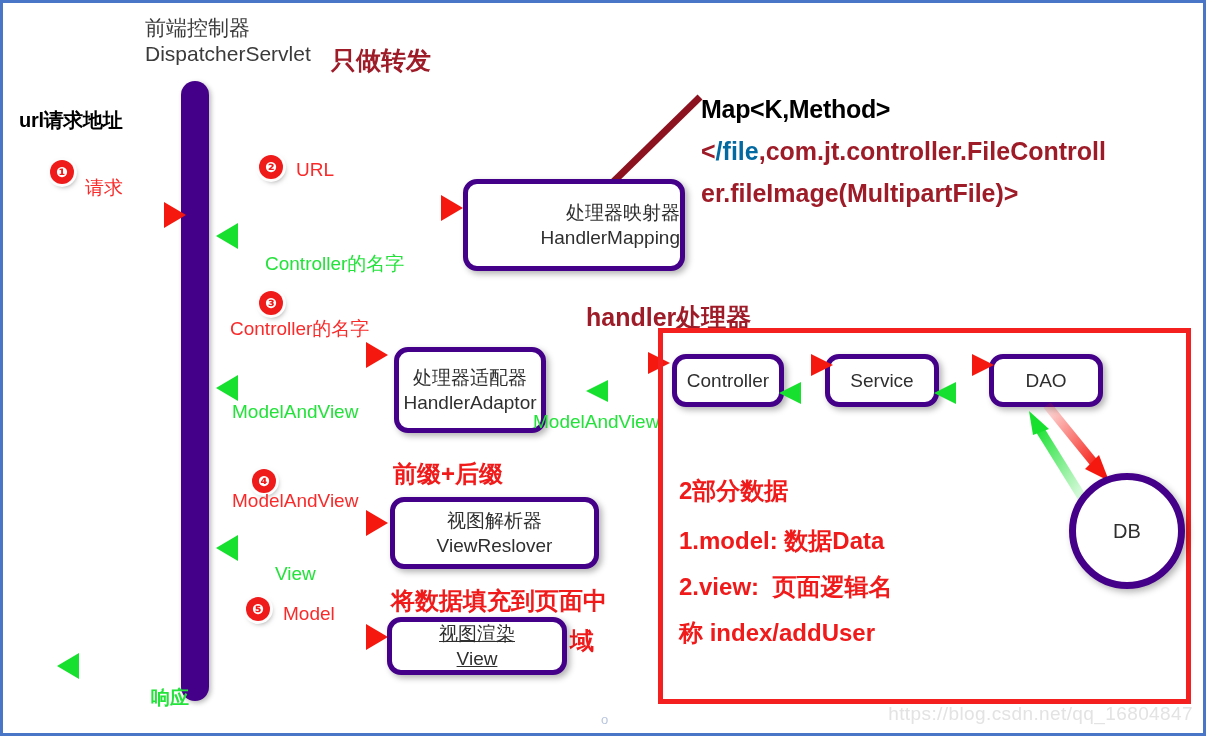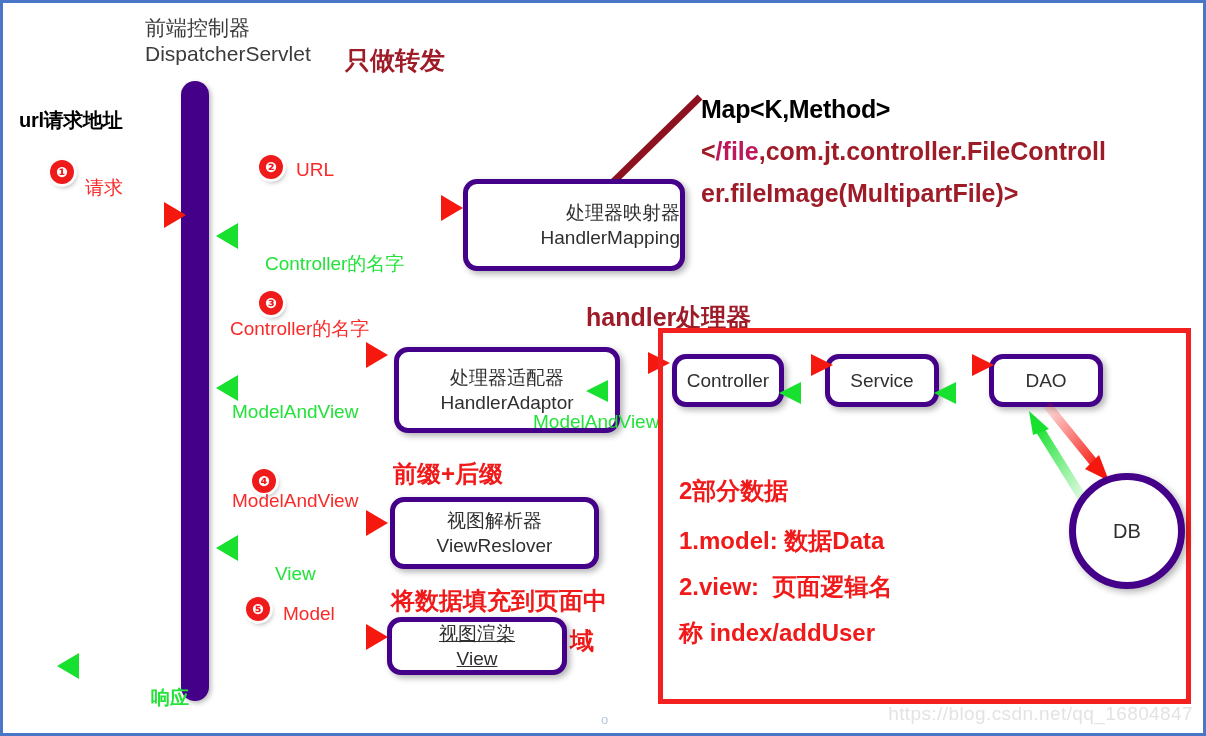--- a/index.html
+++ b/index.html
@@ -149,36 +149,36 @@
     position:absolute;height:4px;background:#f41f1f;
   }
 </style>
 </head>
 <body>
 
 <div id="canvas">
 
   <div class="abs label-gray" style="left:142px;top:12px;">前端控制器</div>
   <div class="abs label-gray" style="left:142px;top:38px;">DispatcherServlet</div>
-  <div class="abs dark-red-bold" style="left:342px;top:41px;">只做转发</div>
+  <div class="abs dark-red-bold" style="left:328px;top:41px;">只做转发</div>
 
   <div class="abs head-black" style="left:16px;top:104px;">url请求地址</div>
 
   <div class="abs" id="dispatcher-bar"></div>
 
   <div class="abs" id="map-pointer">
     <svg width="120" height="110" viewBox="0 0 120 110">
       <path d="M112 6 L20 96" stroke="#8c1220" stroke-width="7" fill="none"></path>
       <path d="M8 104 L34 88 L26 112 Z" fill="#8c1220"></path>
     </svg>
   </div>
 
   <div class="abs" style="left:698px;top:68px;width:470px;margin-top:24px;">
     <div class="head-black" style="font-size:25px;">Map&lt;K,Method&gt;</div>
-    <div style="margin-top:13px;font-size:25px;font-weight:bold;color:#9e1b28;white-space:pre;"><span>&lt;</span><span style="color:#be185d;text-align:right;">/file</span><span>,com.jt.controller.FileControll</span></div>
+    <div style="margin-top:13px;font-size:25px;font-weight:bold;color:#9e1b28;white-space:pre;"><span>&lt;</span><span style="color:#0369a1;text-align:right;">/file</span><span>,com.jt.controller.FileControll</span></div>
     <div style="margin-top:13px;font-size:25px;font-weight:bold;color:#9e1b28;white-space:pre;">er.fileImage(MultipartFile)&gt;</div>
   </div>
 
   <div class="abs step" style="left:47px;top:157px;">❶</div>
   <div class="abs red-plain" style="left:82px;top:172px;">请求</div>
   <div class="arrow r abs" style="left:10px;top:212px;width:172px;">
     <div class="shaft"></div>
       <div class="head"></div>
   </div>
 
@@ -204,21 +204,21 @@
   <div class="arrow r abs" style="left:214px;top:352px;width:170px;">
     <div class="shaft"></div>
       <div class="head"></div>
   </div>
   <div class="arrow l abs" style="left:214px;top:385px;width:170px;">
     <div class="shaft"></div>
       <div class="head"></div>
   </div>
   <div class="abs green-plain" style="left:229px;top:398px;">ModelAndView</div>
 
-  <div class="abs pbox" style="left:391px;top:344px;width:226px;height:86px;">
+  <div class="abs pbox" style="left:391px;top:344px;width:152px;height:86px;">
     <div>处理器适配器</div>
     <div>HandlerAdaptor</div>
   </div>
 
   <div class="arrow r short abs" style="left:584px;top:360px;width:82px;">
     <div class="shaft"></div>
       <div class="head"></div>
   </div>
   <div class="arrow l short abs" style="left:584px;top:388px;width:82px;">
     <div class="shaft"></div>

